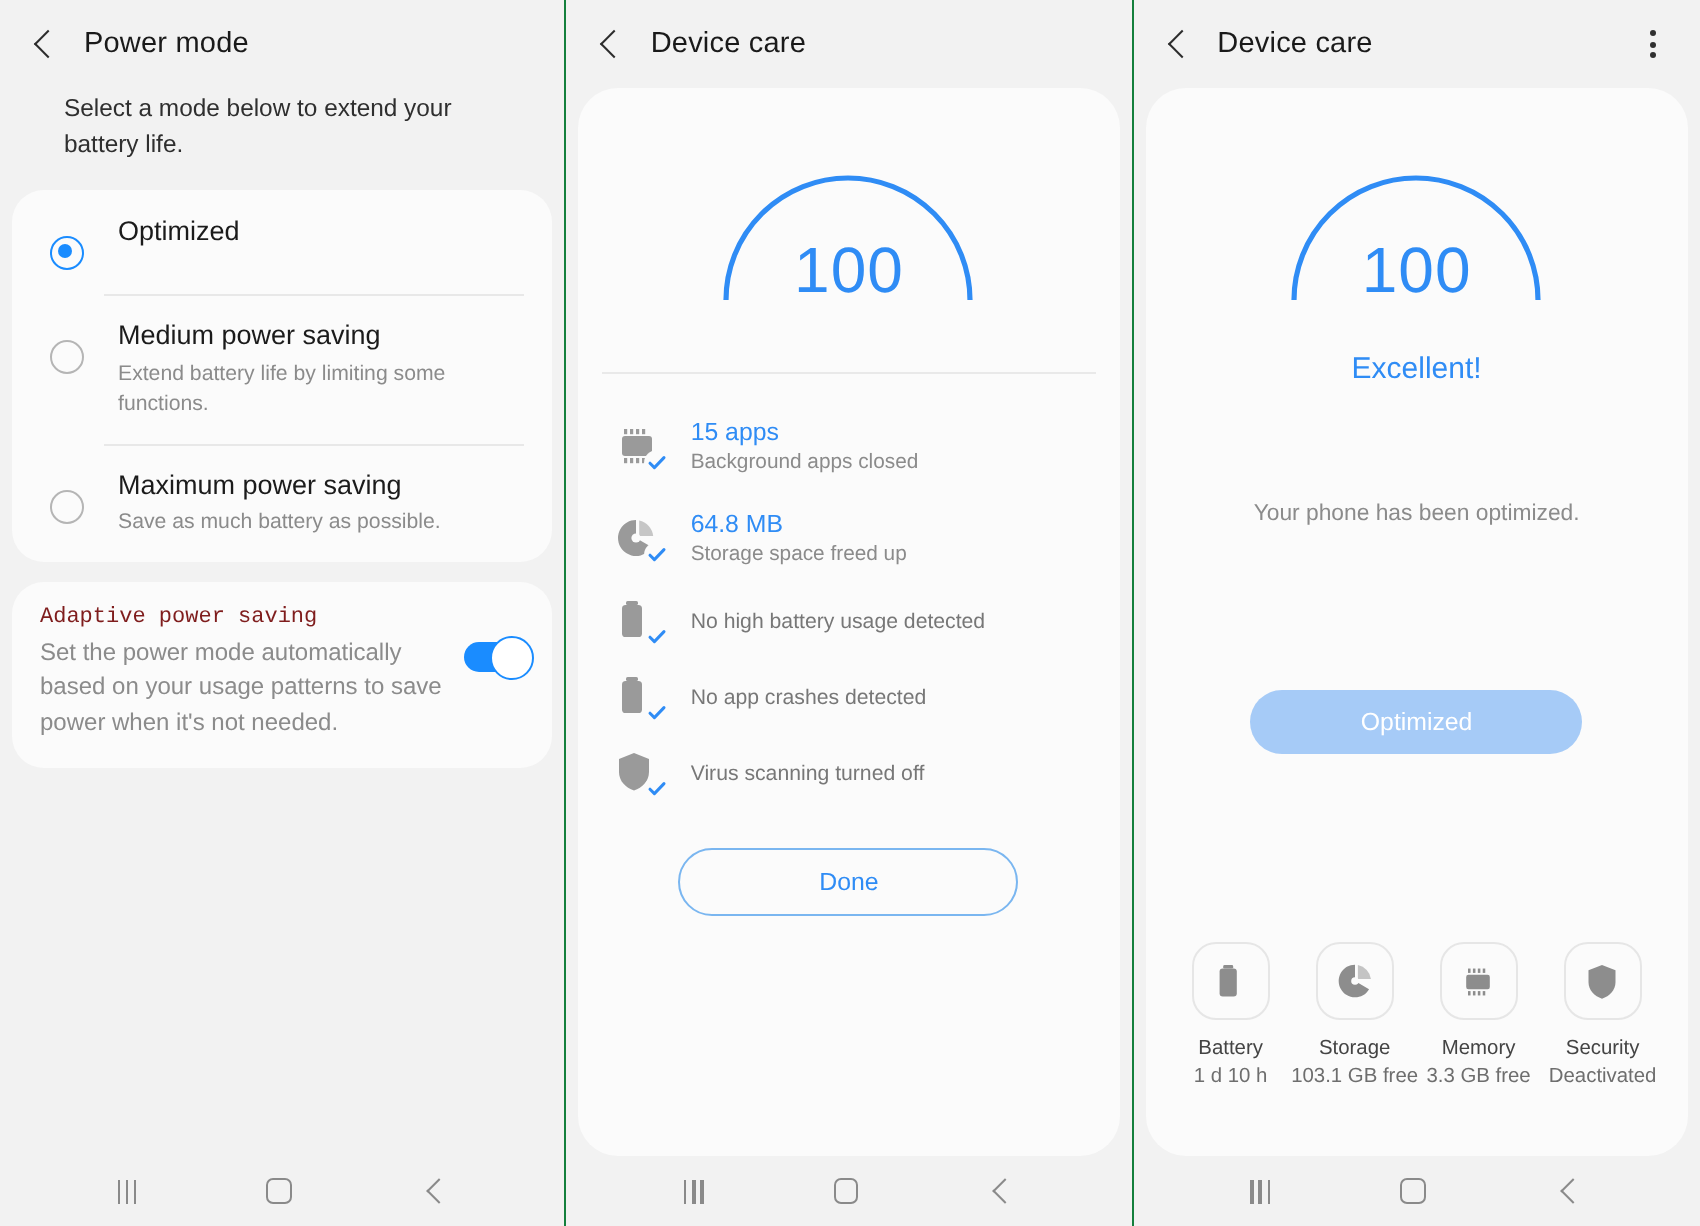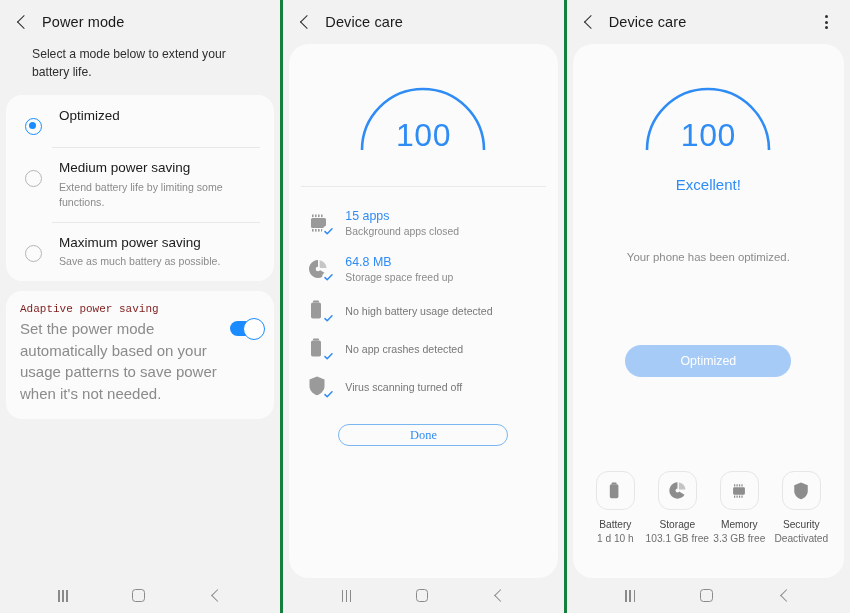--- a/index.html
+++ b/index.html
@@ -8,21 +8,21 @@
     font-family: "Liberation Sans", sans-serif;
     background: #f2f2f2;
     overflow: hidden;
   }
   .screens { display: flex; width: 850px; height: 613px; }
   .panel {
     width: 283.33px; height: 613px;
     background: #f2f2f2;
     position: relative;
     display: flex; flex-direction: column;
-    border-right: 3px solid #15803d;
+    border-right: 1px solid #15803d;
   }
   .panel:last-child { border-right: none; }
 
   
   .appbar {
     height: 44px; flex: 0 0 44px;
     display: flex; align-items: center;
     padding: 0 14px;
     background: #f2f2f2;
   }
@@ -90,21 +90,21 @@
   .radio-text { flex: 1; min-width: 0; }
   .radio-title { font-size: 13.5px; color: #1b1b1b; line-height: 1.35; }
   .radio-desc { font-size: 10.6px; color: #8b8b8b; line-height: 1.42; margin-top: 2px; }
 
   .adaptive-row {
     display: flex; align-items: flex-start;
     padding: 12px 12px 14px 14px;
   }
   .adaptive-text { flex: 1; min-width: 0; padding-right: 8px; }
   .adaptive-title { font-size: 11px; color: #7f1d1d; font-family: Liberation Mono, monospace; }
-  .adaptive-desc { font-size: 15px; color: #8b8b8b; line-height: 1.45; margin-top: 3px; }
+  .adaptive-desc { font-size: 12px; color: #8b8b8b; line-height: 1.45; margin-top: 3px; }
   .switch {
     width: 32px; height: 15px; flex: 0 0 32px;
     border-radius: 9px; background: #1a8cff;
     position: relative; margin-top: 18px;
   }
   .switch::after {
     content: "";
     position: absolute;
     right: -3px; top: -2.5px;
     width: 20px; height: 20px;
@@ -169,26 +169,26 @@
   .result-value { font-size: 12.4px; color: #2f8cf5; line-height: 1.3; }
   .result-sub { font-size: 10.4px; color: #8b8b8b; line-height: 1.4; margin-top: 1px; }
   .result-single { font-size: 10.6px; color: #777777; }
 
   .total-block { padding: 10px 16px 0 18px; }
   .total-title { font-size: 13.4px; color: #2f8cf5; }
   .total-desc { font-size: 10.4px; color: #8a8a8a; line-height: 1.42; margin-top: 3px; }
 
   .done-wrap { display: flex; justify-content: center; margin-top: 18px; }
   .done-btn {
-    width: 170px; height: 22px;
+    width: 170px; height: 34px;
     border-radius: 18px;
     border: 1.2px solid #7ab6f0;
     background: transparent;
     color: #2f8cf5; font-size: 12.4px;
-    font-family: Liberation Serif, serif;
+    font-family: Liberation Sans, sans-serif;
     display: flex; align-items: center; justify-content: center;
   }
 
   
   .optimized-msg {
     text-align: center;
     font-size: 11.4px; color: #8b8b8b;
     margin-top: 58px;
   }
   .opt-btn-wrap { display: flex; justify-content: center; margin-top: 82px; }

